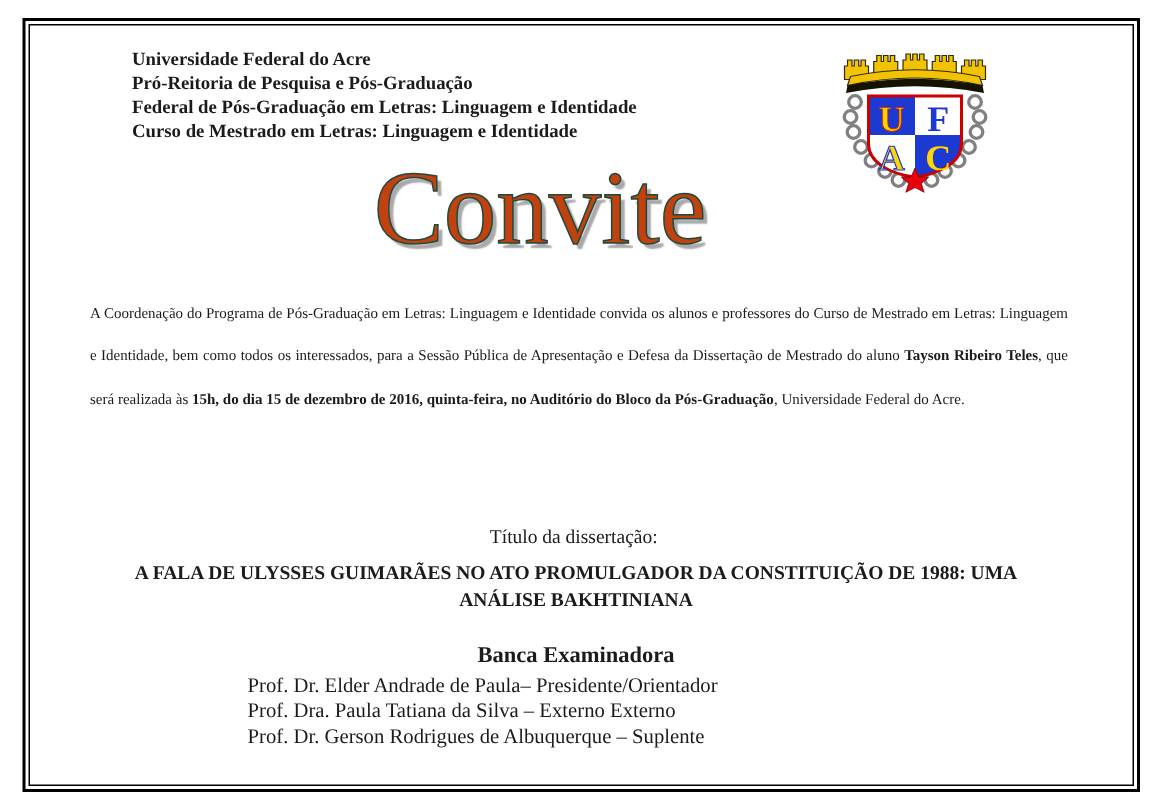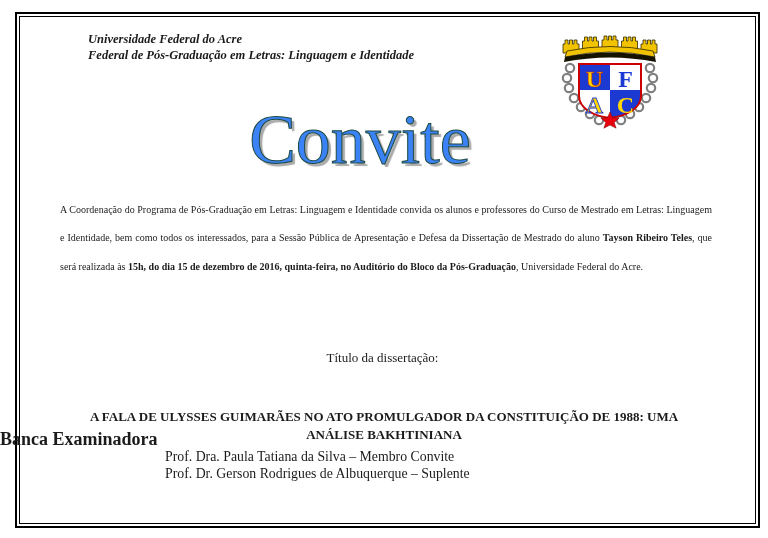--- a/index.html
+++ b/index.html
@@ -14,67 +14,68 @@
     border: 2px solid #000;
   }
   .frame-inner {
     position: absolute; inset: 2px;
     border: 1px solid #000;
   }
   .header-block {
     position: absolute; left: 88px; top: 31px;
     font-weight: bold; font-size: 12.5px; line-height: 16px;
     white-space: nowrap;
-    font-style: italic;
   }
   .logo {
     position: absolute; left: 551px; top: 26px; width: 118px; height: 103px;
   }
   .main-title {
     position: absolute; left: 0; top: 104px; width: 720px;
     text-align: center;
     font-size: 70px; line-height: 72px;
-    color: #3b82f6;
+    color: #c2410c;
     text-shadow: 3px 3px 1px #a9a9a9;
     -webkit-text-stroke: 1px #1d4a40;
   }
   .body-paragraph {
     position: absolute; left: 60px; top: 196px; width: 652px;
     font-size: 10px; line-height: 28.4px;
     text-align: justify;
   }
   .diss-label {
     position: absolute; left: 0; top: 350px; width: 765px;
     text-align: center; font-size: 13px;
   }
   .diss-title {
     position: absolute; left: 69px; top: 373px; width: 630px;
     text-align: center; font-weight: bold;
-    font-size: 13px; line-height: 17.5px; margin-top: 35px;
+    font-size: 13px; line-height: 17.5px;
   }
   .committee-heading {
     position: absolute; left: 0; top: 429px; width: 768px;
-    font-weight: bold; font-size: 18px;
+    text-align: center; font-weight: bold; font-size: 15px;
   }
   .committee-members {
     position: absolute; left: 165px; top: 448px;
     font-size: 13.8px; line-height: 17.2px;
     white-space: nowrap;
   }
 </style>
 </head>
 <body>
 
 <div class="frame-outer">
   <div class="frame-inner"></div>
 </div>
 
 <div class="header-block">
     <div>Universidade Federal do Acre</div>
+    <div>Pró-Reitoria de Pesquisa e Pós-Graduação</div>
     <div>Federal de Pós-Graduação em Letras: Linguagem e Identidade</div>
+    <div>Curso de Mestrado em Letras: Linguagem e Identidade</div>
   </div>
 
 <svg class="logo" viewBox="0 0 118 103" xmlns="http://www.w3.org/2000/svg">
   <defs>
     <path id="tower" d="M-8,0 L-8,-9 L-6,-9 L-6,-13 L-3,-13 L-3,-9 L-1.5,-9 L-1.5,-13 L1.5,-13 L1.5,-9 L3,-9 L3,-13 L6,-13 L6,-9 L8,-9 L8,0 Z" stroke="#332a00" stroke-width="0.8"></path>
   </defs>
 
   <g>
     <use href="#tower" transform="translate(20,27)" fill="#F2C300"></use>
     <use href="#tower" transform="translate(39.5,24)" fill="#F2C300"></use>
@@ -120,15 +121,16 @@
 
 <div class="body-paragraph"><span>A Coordenação do Programa de Pós-Graduação em Letras: Linguagem e Identidade convida os alunos e professores do Curso de Mestrado em Letras: Linguagem e Identidade, bem como todos os interessados, para a Sessão Pública de Apresentação e Defesa da Dissertação de Mestrado do aluno </span><span style="font-weight: bold;">Tayson Ribeiro Teles</span><span>, que será realizada às </span><span style="font-weight: bold;">15h, do dia 15 de dezembro de 2016, quinta-feira, no Auditório do Bloco da Pós-Graduação</span><span>, Universidade Federal do Acre.</span></div>
 
 <div class="diss-label">Título da dissertação:</div>
 
 <div class="diss-title">A FALA DE ULYSSES GUIMARÃES NO ATO PROMULGADOR DA CONSTITUIÇÃO DE 1988: UMA ANÁLISE BAKHTINIANA</div>
 
 <div class="committee-heading">Banca Examinadora</div>
 
 <div class="committee-members">
-    <div>Prof. Dra. Paula Tatiana da Silva – Membro Convite</div>
+    <div>Prof. Dr. Elder Andrade de Paula– Presidente/Orientador</div>
+    <div>Prof. Dra. Paula Tatiana da Silva – Externo Externo</div>
     <div>Prof. Dr. Gerson Rodrigues de Albuquerque – Suplente</div>
   </div>
 
 </body></html>

